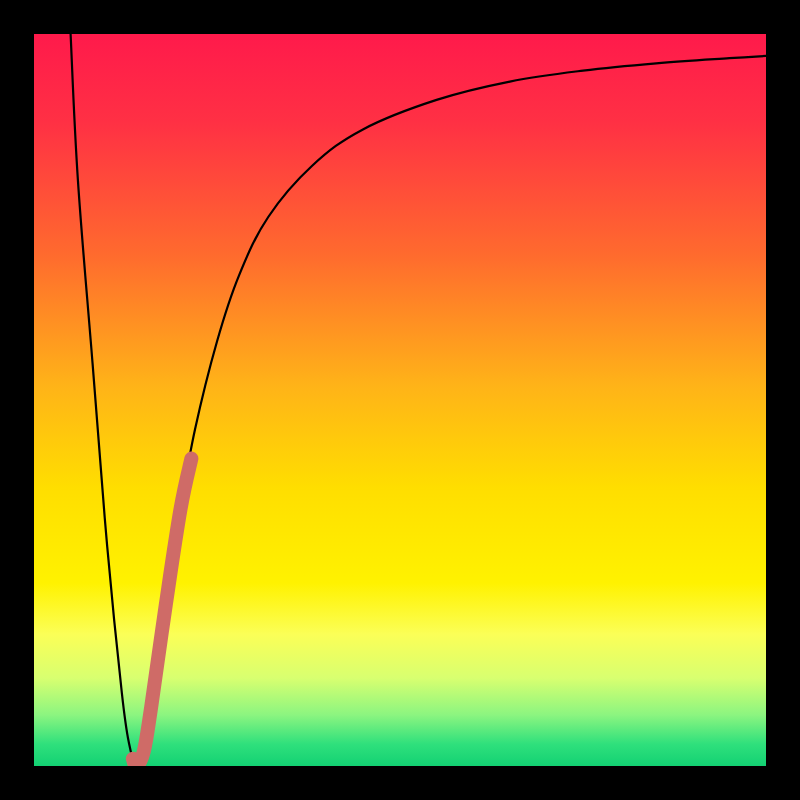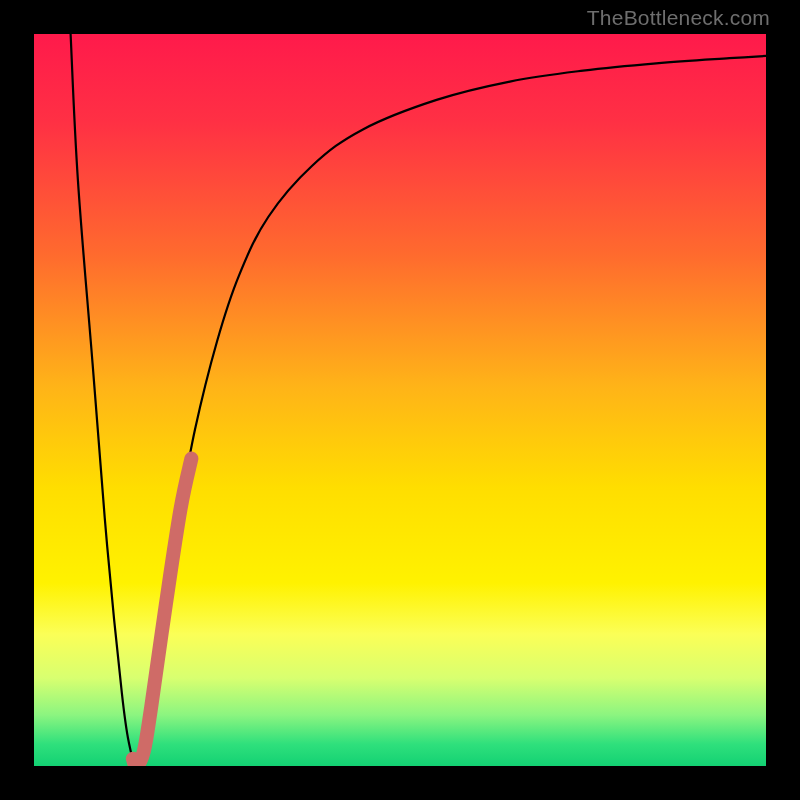--- a/index.html
+++ b/index.html
@@ -65,14 +65,13 @@
             <stop offset="100%" stop-color="#13d173"></stop>
           </linearGradient>
       </defs>
       <rect x="0" y="0" width="732" height="732" fill="url(#bg)"></rect>
     </svg>
     <svg class="curve" viewBox="0 0 732 732" preserveAspectRatio="none">
       <path id="main-curve" fill="none" stroke-width="2.2" stroke-linecap="round" stroke-linejoin="round" stroke="#000000" d="M 36.6 0 C 37.9176 26.351999999999993, 39.967200000000005 87.10799999999998, 43.92 146.39999999999998 C 47.8728 205.69199999999998, 53.2896 263.52, 58.56 329.4 C 63.830400000000004 395.28, 67.92960000000001 453.108, 73.2 512.4 C 78.4704 571.692, 83.8872 623.2248, 87.84 658.8 C 91.7928 694.3752, 92.5248 696.8639999999999, 95.16 710.04 C 97.7952 723.216, 99.8448 730.6824, 102.48 732 C 105.1152 733.3176, 107.1648 727.9008, 109.8 717.36 C 112.4352 706.8192, 113.16720000000001 699.792, 117.12 673.44 C 121.0728 647.0880000000001, 126.4896 606.5352, 131.76 570.96 C 137.0304 535.3848, 141.1296 507.42240000000004, 146.4 475.8 C 151.6704 444.1776, 154.452 425.5848, 161.04 395.28 C 167.628 364.9752, 175.0944 335.10960000000006, 183 307.44000000000005 C 190.9056 279.77040000000005, 195.73680000000002 263.95919999999995, 204.96 241.55999999999995 C 214.1832 219.16079999999994, 221.06400000000002 202.76399999999998, 234.24 183 C 247.416 163.23600000000002, 261.0312 147.5712, 278.16 131.76 C 295.28880000000004 115.94879999999999, 307.0008 107.01839999999997, 329.40000000000003 95.15999999999997 C 351.79920000000004 83.30159999999997, 376.24800000000005 74.4444, 402.6 65.88 C 428.952 57.31559999999999, 449.44800000000004 52.85039999999992, 475.8 47.57999999999993 C 502.152 42.30959999999993, 522.648 39.89400000000001, 549 36.60000000000002 C 575.352 33.30600000000003, 595.848 31.519919999999985, 622.1999999999999 29.279999999999973 C 648.5519999999999 27.04007999999996, 675.636 25.473599999999937, 695.4 24.15599999999995 C 715.164 22.83839999999996, 725.412 22.355280000000022, 732 21.960000000000036"></path>
       <path id="thick-seg" fill="none" stroke-width="14" stroke-linecap="round" stroke-linejoin="round" stroke="#cf6b67" d="M 98.82000000000001 724.68 C 99.4788 725.9975999999999, 100.5036 733.3176, 102.48 732 C 104.4564 730.6824, 107.1648 727.9008, 109.8 717.36 C 112.4352 706.8192, 113.16720000000001 699.792, 117.12 673.44 C 121.0728 647.0880000000001, 126.4896 606.5352, 131.76 570.96 C 137.0304 535.3848, 141.7884 502.15200000000004, 146.4 475.8 C 151.01160000000002 449.448, 155.40359999999998 433.7832, 157.38 424.56"></path>
     </svg>
   </div>
-  <div class="watermark">TheBottleneck.com</div>
 </div>
 
 </body></html>

